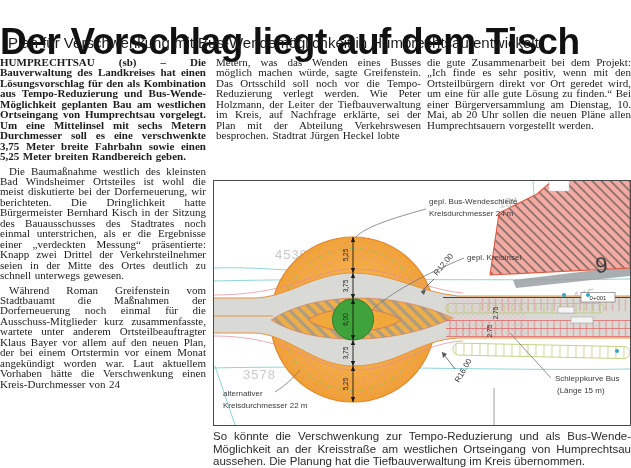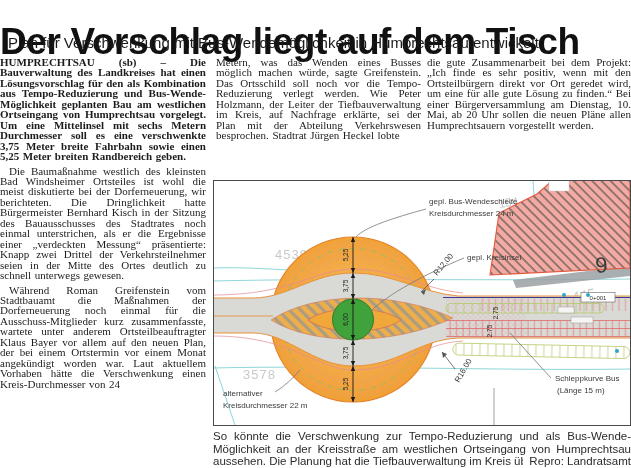--- a/index.html
+++ b/index.html
@@ -182,16 +182,15 @@
         <text class="planlabel" x="342" y="201">Schleppkurve Bus</text>
         <text class="planlabel" x="344" y="213">(Länge 15 m)</text>
       </g>
 
       <rect x="0.5" y="0.5" width="417" height="245" fill="none" stroke="#4a4a4a" stroke-width="1"></rect>
     </svg>
   </div>
 
   <div class="caption">
     <span>So könnte die Verschwenkung zur Tempo-Reduzierung und als Bus-Wende-Möglichkeit an der Kreisstraße am westlichen Ortseingang von Humprechtsau aussehen. Die Planung hat die Tiefbauverwaltung im Kreis übernommen.</span>
-    <span class="credit">Repro: Landratsamt</span>
   </div>
 
 </div>
 
 </body></html>

